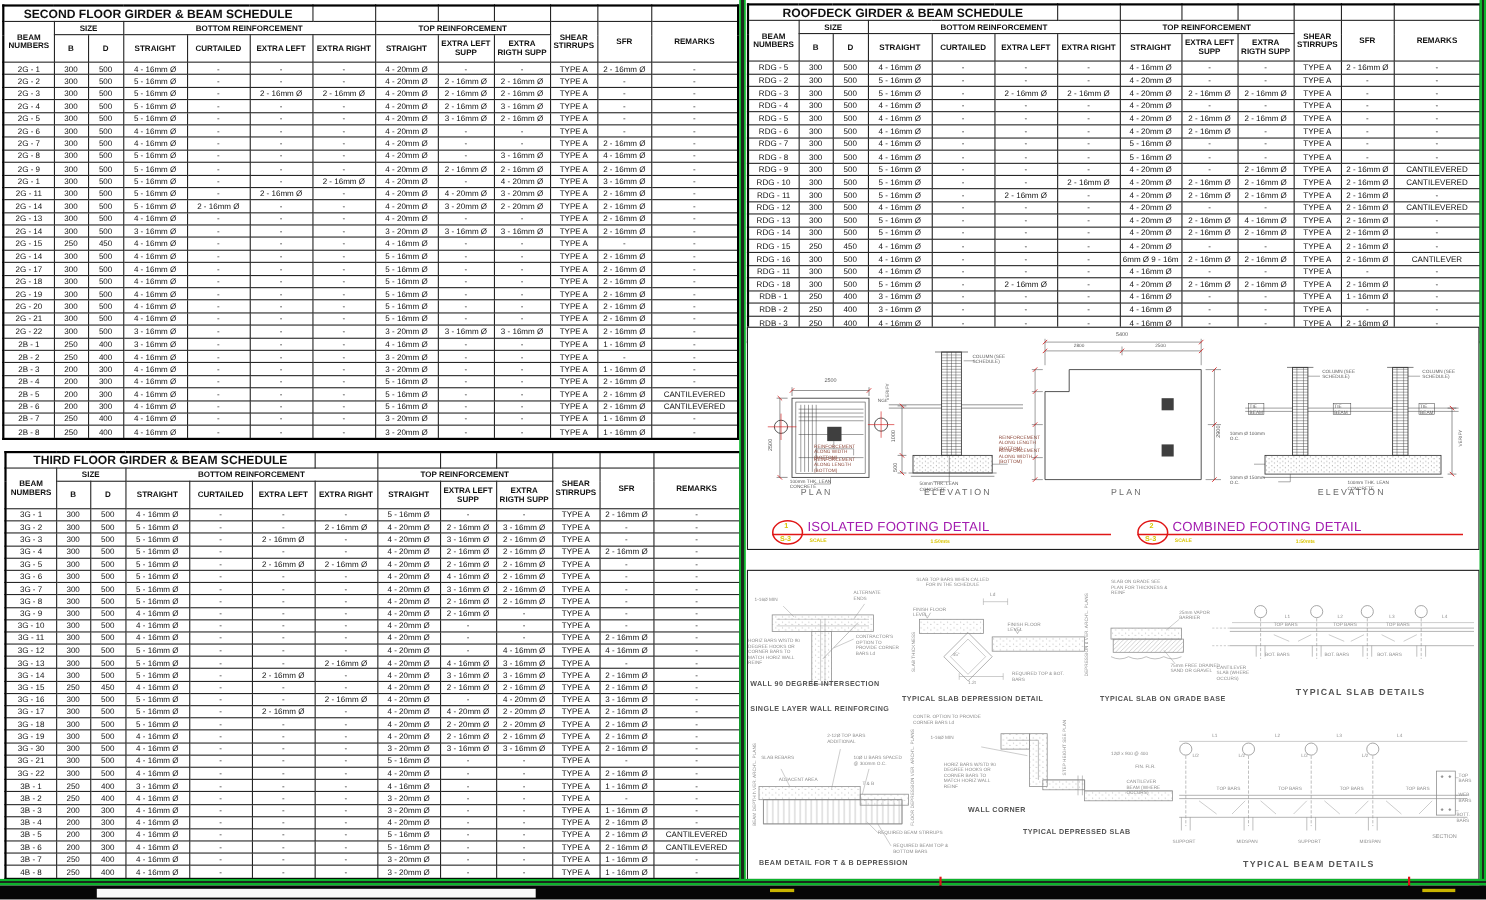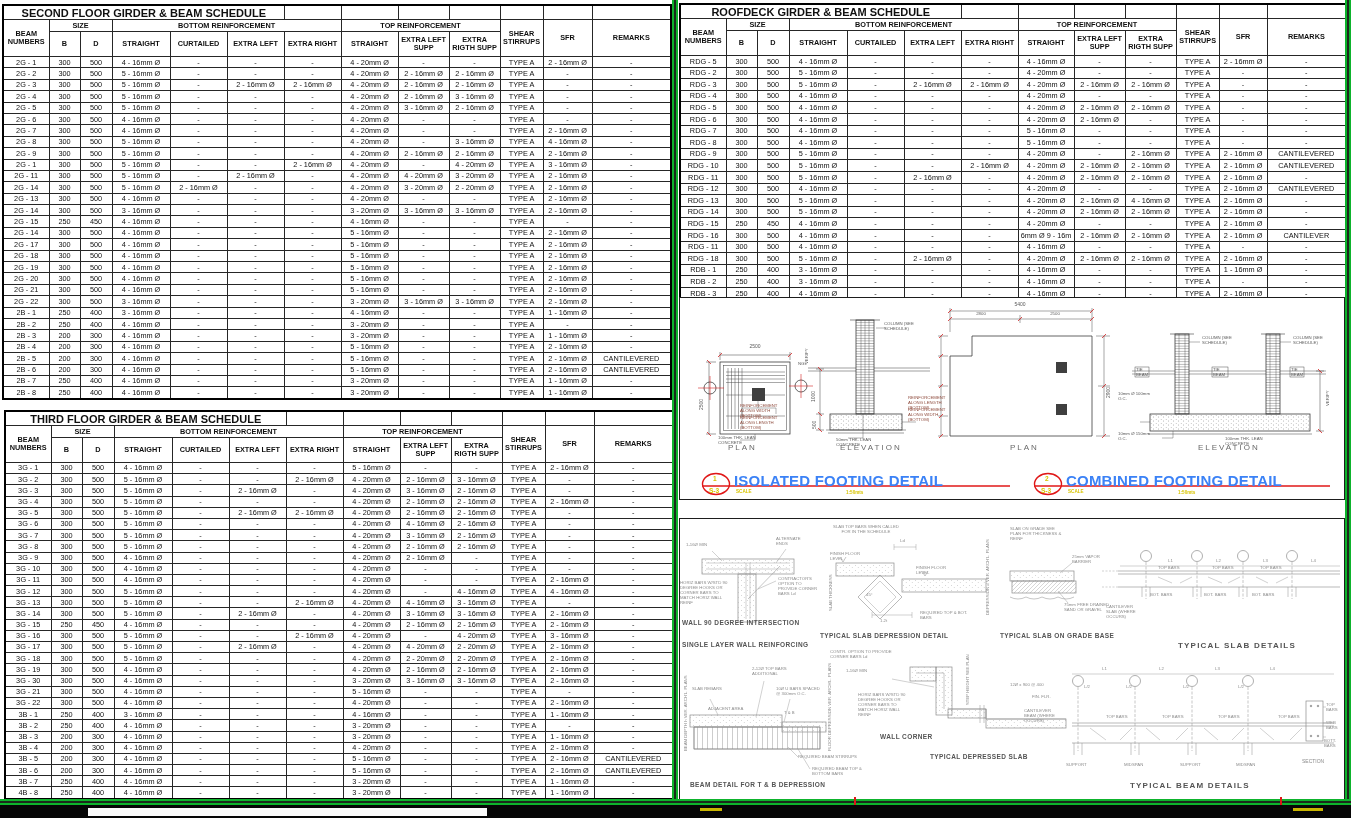--- a/index.html
+++ b/index.html
@@ -21,21 +21,21 @@
   .panel svg{position:absolute;left:0;top:0;}
   .lbl{position:absolute;font-size:4.3px;line-height:1.15;color:#5a5a5a;}
   .c{text-align:center;}
   .mar{color:#8e4a3c;}
   .g{color:#8c8c8c;}
   .b5{font-size:5px;}
   .cap{position:absolute;font-size:8px;color:#6a6a6a;letter-spacing:2px;}
   .rot{transform:rotate(-90deg);transform-origin:left top;white-space:nowrap;}
   .dt{position:absolute;font-weight:bold;color:#545454;font-size:6.5px;letter-spacing:0.4px;white-space:nowrap;}
   .dt.big{font-size:8px;letter-spacing:1.2px;}
-  .ctitle{position:absolute;font-size:15px;color:#3b82f6;white-space:nowrap;letter-spacing:0.2px;font-weight:bold;}
+  .ctitle{position:absolute;font-size:12px;color:#a21caf;white-space:nowrap;letter-spacing:0.2px;}
   .yel{color:#d8c400;}
   .cnum{position:absolute;font-size:6.5px;font-weight:bold;}
   .scl{position:absolute;font-size:4.6px;font-weight:bold;}
   
   .gv{position:absolute;width:6px;background:linear-gradient(90deg,#0db32c 0,#0db32c 2px,#1c2a1c 2px,#1c2a1c 4px,#0db32c 4px,#0db32c 6px);}
   .gh{position:absolute;height:6px;background:linear-gradient(180deg,#0db32c 0,#0db32c 2px,#1c2a1c 2px,#1c2a1c 4px,#0db32c 4px,#0db32c 6px);}
   .bbar{position:absolute;left:0;top:805px;width:1351px;height:13px;background:#060606;}
   .wbox{position:absolute;left:88px;top:2.5px;width:399px;height:8.5px;background:#fafafa;}
   .rtick{position:absolute;width:2px;height:9px;background:#e01717;}
   .ymark{position:absolute;height:3px;background:#c8b400;}
@@ -1666,21 +1666,21 @@
     <div class="lbl g" style="left:536px;top:40px;">L2</div>
     <div class="lbl g" style="left:583px;top:40px;">L3</div>
     <div class="lbl g" style="left:631px;top:40px;">L4</div>
     <div class="lbl g" style="left:478px;top:47px;">TOP BARS</div>
     <div class="lbl g" style="left:532px;top:47px;">TOP BARS</div>
     <div class="lbl g" style="left:580px;top:47px;">TOP BARS</div>
     <div class="lbl g" style="left:470px;top:74px;">BOT. BARS</div>
     <div class="lbl g" style="left:524px;top:74px;">BOT. BARS</div>
     <div class="lbl g" style="left:572px;top:74px;">BOT. BARS</div>
     <div class="lbl g" style="left:426px;top:86px;width:34px;">CANTILEVER SLAB (WHERE OCCURS)</div>
-    <div class="dt big" style="left:498px;top:122px;">TYPICAL SLAB DETAILS</div>
+    <div class="dt big" style="left:498px;top:106px;">TYPICAL SLAB DETAILS</div>
 
     <div class="lbl g" style="left:166px;top:150px;width:40px;">1-16Ø MIN</div>
     <div class="lbl g" style="left:178px;top:174px;width:52px;">HORIZ BARS W/STD 90 DEGREE HOOKS OR CORNER BARS TO MATCH HORIZ WALL REINF</div>
     <div class="dt" style="left:200px;top:214px;">WALL CORNER</div>
 
     <div class="lbl g rot" style="left:286px;top:186px;">STEP HEIGHT SEE PLAN</div>
     <div class="lbl g" style="left:330px;top:164px;width:40px;">12Ø x 900 @ 400</div>
     <div class="lbl g" style="left:352px;top:176px;">FIN. FLR.</div>
     <div class="dt" style="left:250px;top:234px;">TYPICAL DEPRESSED SLAB</div>
 

